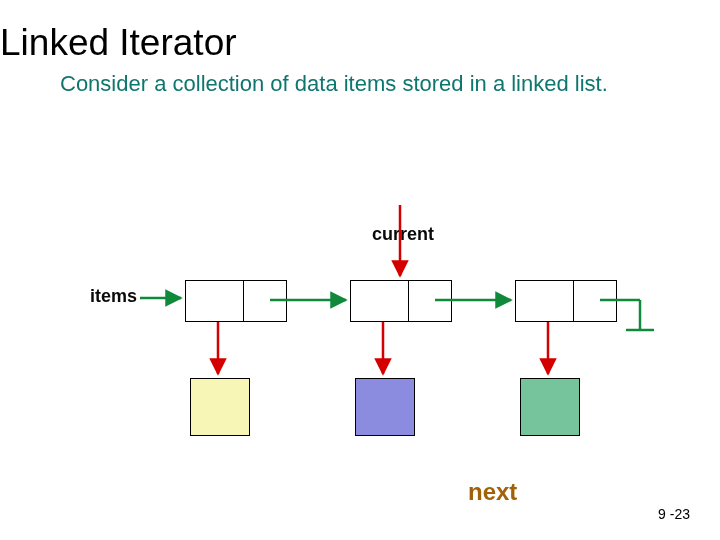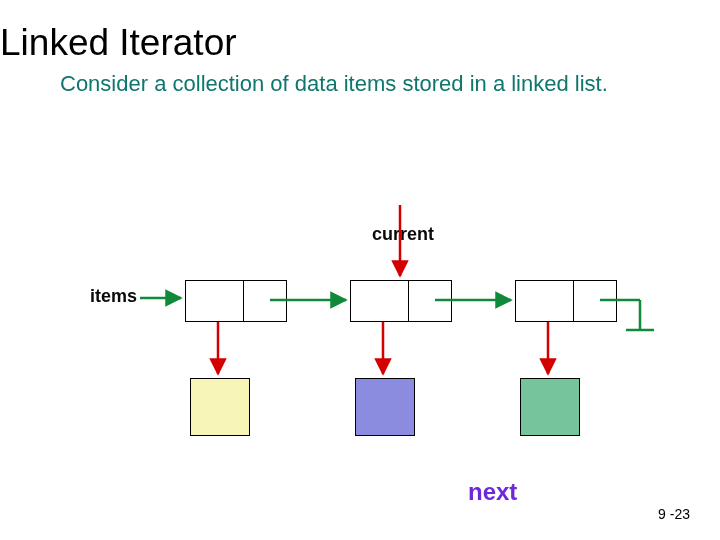--- a/index.html
+++ b/index.html
@@ -46,21 +46,21 @@
     font-size: 18px;
     font-weight: bold;
     color: #0a0a0a;
   }
   .next-label {
     position: absolute;
     top: 478px;
     left: 468px;
     font-size: 24px;
     font-weight: bold;
-    color: #6d28d9;
+    color: #a16207;
   }
   .slide-number {
     position: absolute;
     bottom: 18px;
     right: 30px;
     font-size: 14px;
     color: #000000;
     margin-top: 48px;
   }
   

